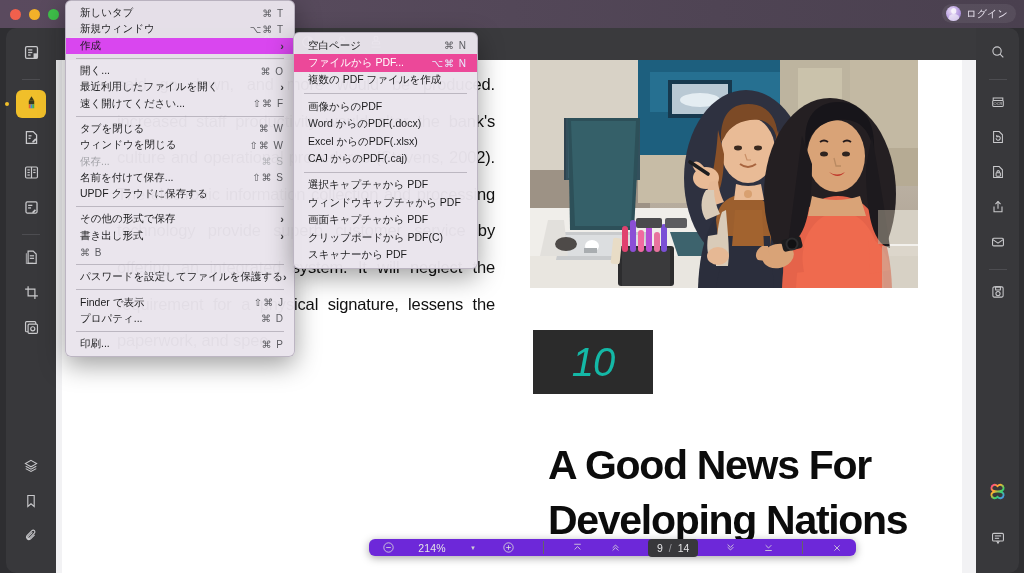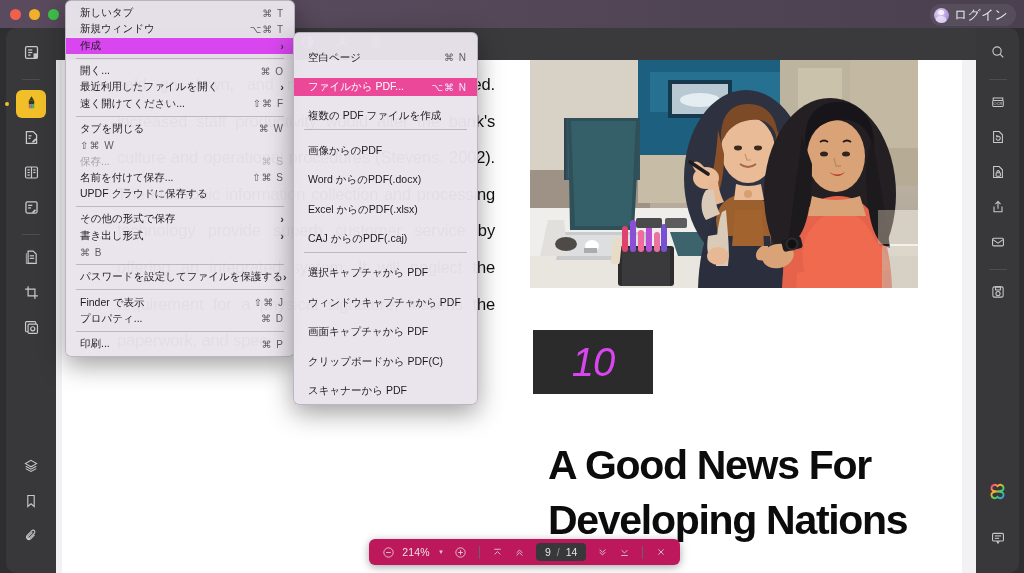--- a/index.html
+++ b/index.html
@@ -46,21 +46,21 @@
     transform: translateX(-50%);
     width: 11px; height: 9px; border-radius: 50% 50% 0 0;
     background: rgba(255,255,255,0.55);
   }
   .login-avatar::before {
     content: ""; position: absolute; left: 50%; top: 16%;
     transform: translateX(-50%);
     width: 5.5px; height: 5.5px; border-radius: 50%;
     background: rgba(255,255,255,0.75); z-index: 2;
   }
-  .login-text { color: #e9e3ef; font-size: 13px; letter-spacing: .2px; }
+  .login-text { color: #e9e3ef; font-size: 10px; letter-spacing: .2px; }
 
   
   .left-rail {
     position: absolute; top: 28px; left: 0;
     width: 56px; height: 545px;
     background: #2e2e31;
     z-index: 20;
   }
   .rail-inner {
     position: absolute; top: 0; left: 6px;
@@ -169,45 +169,46 @@
     border-bottom: 3px solid #2b2b2b;
     display: flex; align-items: center; justify-content: center;
   }
   .numbox::before, .numbox::after {
     content: ""; position: absolute; left: 0; width: 100%; height: 2px;
     background: #fff;
   }
   .numbox::before { top: -3px; }
   .numbox::after { bottom: -3px; }
   .numbox span {
-    color: #d946ef; font-size: 40px; font-style: italic;
+    color: #14b8a6; font-size: 40px; font-style: italic;
     font-family: "Liberation Sans", sans-serif; font-weight: 400;
     letter-spacing: -1px;
   }
   .headline {
     position: absolute; left: 2px; top: 378px;
     width: 420px;
     font-size: 41px; line-height: 55px;
     font-weight: 700; color: #0c0c0c;
     letter-spacing: -1.3px;
     margin-left: 16px;
   }
 
   
   .zoombar {
     position: absolute; left: 369px; top: 539px;
-    height: 26px;
-    background: #be185d;
+    height: 17px;
+    background: #6d28d9;
     border-radius: 6px;
     display: flex; align-items: center;
     padding: 0 8px;
     z-index: 25;
     color: #e4e4e6;
     font-size: 10.5px;
     box-shadow: 0 2px 8px rgba(0,0,0,0.35);
+    gap: 16px;
   }
   .zb-icon { width: 22px; display: flex; align-items: center; justify-content: center; color: #d8d8da; }
   .zb-sep { width: 1px; height: 13px; background: #646468; margin: 0 7px; }
   .zb-pct { min-width: 34px; text-align: center; letter-spacing: .2px; }
   .zb-tri { font-size: 6px; margin-left: 5px; color: #cfcfd2; }
   .zb-page {
     background: #38383b; border-radius: 4px;
     padding: 3px 9px; display: flex; gap: 6px; align-items: center;
     font-size: 10.5px; margin: 0 5px;
   }
@@ -236,21 +237,21 @@
   .mi .lbl { flex: 1; }
   .mi .sc { color: #5b5b60; font-size: 10px; letter-spacing: 1px; }
   .mi .arr { color: #3a3a3e; font-size: 11px; font-weight: 700; }
   .mi.disabled { color: #a2a2a7; }
   .mi.disabled .sc { color: #b4b4b9; }
   .mi.sel-gray { background: #d946ef; }
   .mi.sel-blue { background: #ec4899; color: #fff; }
   .mi.sel-blue .sc { color: #e6eeff; }
   .msep { height: 1px; background: rgba(120,115,128,0.4); margin: 4px 10px; }
 
-  .mi-sub { height: 17.4px; margin-top: 12px; }
+  .mi-sub { height: 17.4px; }
 </style>
 </head>
 <body>
 
 <div id="app">
 
   <div class="titlebar">
     <div class="traffic">
       <div class="tl red"></div>
       <div class="tl yellow"></div>
@@ -749,20 +750,21 @@
       <div class="mi">
         <span class="lbl">速く開けてください...</span>
         <span class="sc">⇧⌘ F</span>
       </div>
       <div class="msep"></div>
       <div class="mi">
         <span class="lbl">タブを閉じる</span>
         <span class="sc">⌘ W</span>
       </div>
       <div class="mi">
+        <span class="lbl">ウィンドウを閉じる</span>
         <span class="sc">⇧⌘ W</span>
       </div>
       <div class="mi disabled">
         <span class="lbl">保存...</span>
         <span class="sc">⌘ S</span>
       </div>
       <div class="mi">
         <span class="lbl">名前を付けて保存...</span>
         <span class="sc">⇧⌘ S</span>
       </div>

